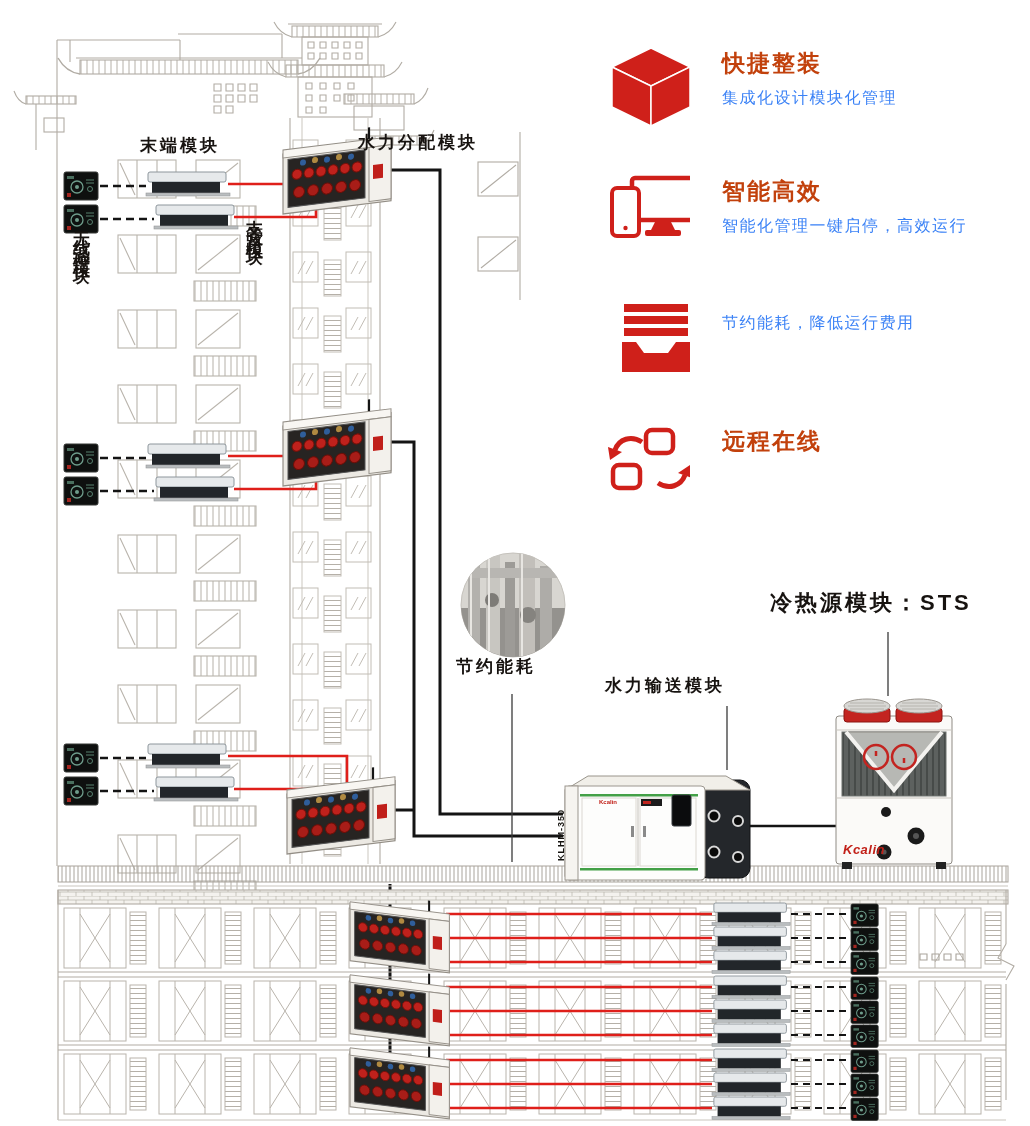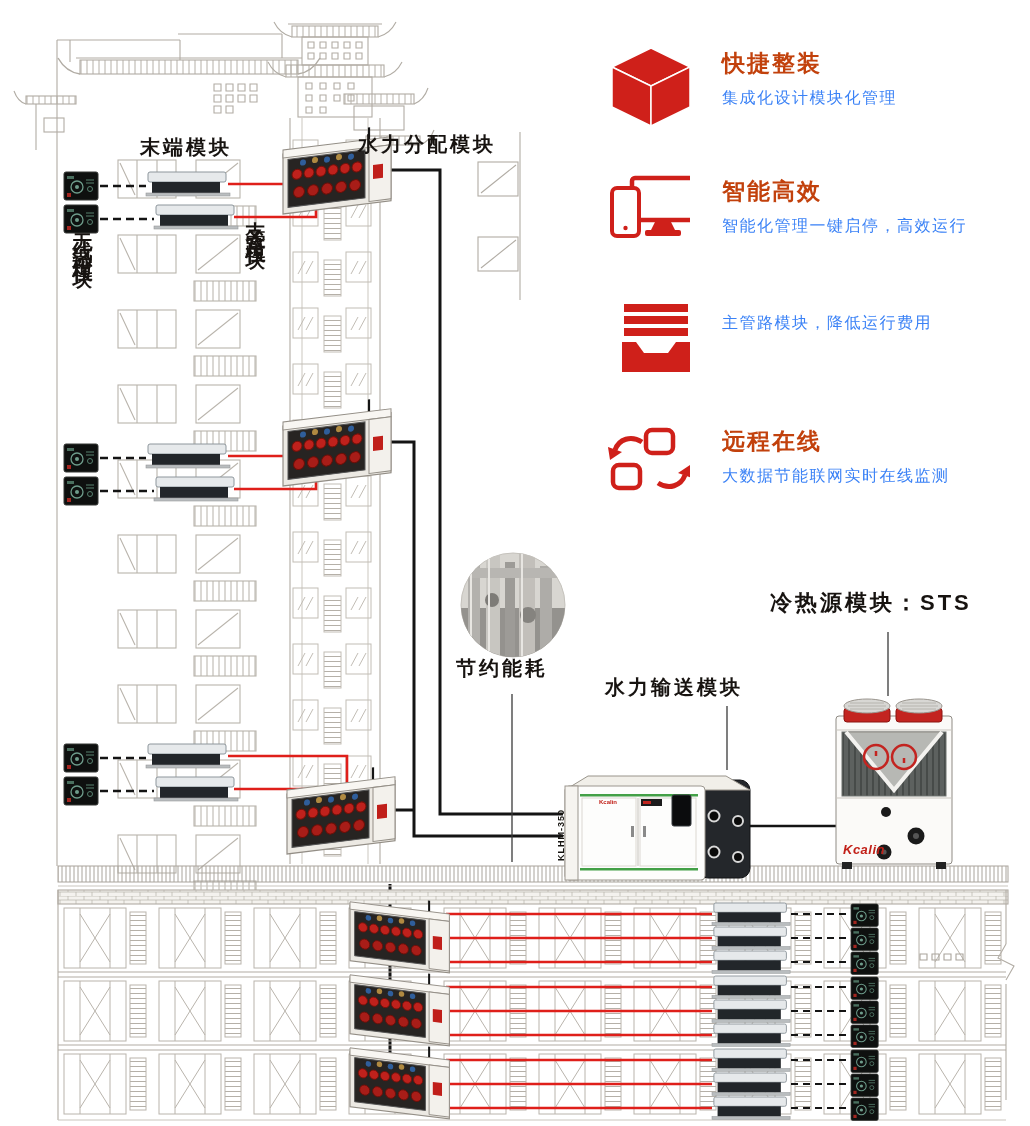--- a/index.html
+++ b/index.html
@@ -1,19 +1,19 @@
 <!DOCTYPE html>
 <html><head>
 <meta charset="utf-8">
 <style>
   html,body{margin:0;padding:0;background:#ffffff;}
   body{width:1030px;height:1126px;position:relative;overflow:hidden;
        font-family:"Liberation Sans","DejaVu Sans",sans-serif;color:#1c1916;}
   .abs{position:absolute;}
-  .mod-label{position:absolute;font-weight:bold;font-size:20px;letter-spacing:3px;color:#171310;white-space:nowrap;}
+  .mod-label{position:absolute;font-weight:bold;font-size:17px;letter-spacing:3px;color:#171310;white-space:nowrap;}
   .mod-label.vert{writing-mode:vertical-rl;letter-spacing:7px;}
   .feature{position:absolute;left:602px;width:426px;display:flex;align-items:flex-start;}
   .feature .ic{width:88px;height:82px;flex:0 0 88px;display:flex;align-items:center;justify-content:center;}
   .feature .tx{margin-left:32px;padding-top:4px;}
   .feature .tt{font-size:23px;font-weight:bold;letter-spacing:2px;color:#c2410c;}
   .feature .ds{font-size:16px;color:#3b82f6;letter-spacing:1.5px;margin-top:9px;}
   #klhm-model{position:absolute;left:556px;top:793px;width:18px;height:84px;writing-mode:vertical-rl;
               transform:rotate(180deg);font-size:9px;font-weight:bold;color:#15130f;letter-spacing:1px;text-align:center;}
   #klhm-brand{position:absolute;left:599px;top:799px;font-size:6px;font-weight:bold;color:#c22018;}
   #hp-brand{position:absolute;left:843px;top:842px;font-size:13px;font-weight:bold;font-style:italic;color:#c22018;letter-spacing:0.5px;}
@@ -428,32 +428,31 @@
   <div class="ic">
     <svg width="88" height="82" viewBox="598 304 88 82">
       <rect x="620" y="308" width="64" height="8" fill="#cf201a"></rect>
       <rect x="620" y="320" width="64" height="8" fill="#cf201a"></rect>
       <rect x="620" y="332" width="64" height="8" fill="#cf201a"></rect>
       <rect x="618" y="346" width="68" height="30" fill="#cf201a"></rect>
       <polygon points="632,346 672,346 664,357 640,357" fill="#ffffff"></polygon>
     </svg>
   </div>
   <div class="tx">
-    <div class="ds">主管路模块，降低运行费用</div>
+    <div class="ds">节约能耗，降低运行费用</div>
   </div>
 </div>
 
 <div class="feature" style="top:422px">
   <div class="ic">
     <svg width="88" height="82" viewBox="600 426 88 82">
       <rect x="644" y="434" width="27" height="23" rx="6" fill="none" stroke="#cf201a" stroke-width="4.5"></rect>
       <rect x="611" y="469" width="27" height="23" rx="6" fill="none" stroke="#cf201a" stroke-width="4.5"></rect>
       <path d="M640,446 C629,439 617,443 613,454" fill="none" stroke="#cf201a" stroke-width="5"></path>
       <polygon points="606,451 620,456 608,464" fill="#cf201a"></polygon>
       <path d="M656,487 C667,494 679,490 683,479" fill="none" stroke="#cf201a" stroke-width="5"></path>
       <polygon points="690,482 676,477 688,469" fill="#cf201a"></polygon>
     </svg>
   </div>
   <div class="tx">
     <div class="tt">远程在线</div>
-    <div class="ds">大数据节能联网实时在线监测</div>
   </div>
 </div>
 
 </body></html>

